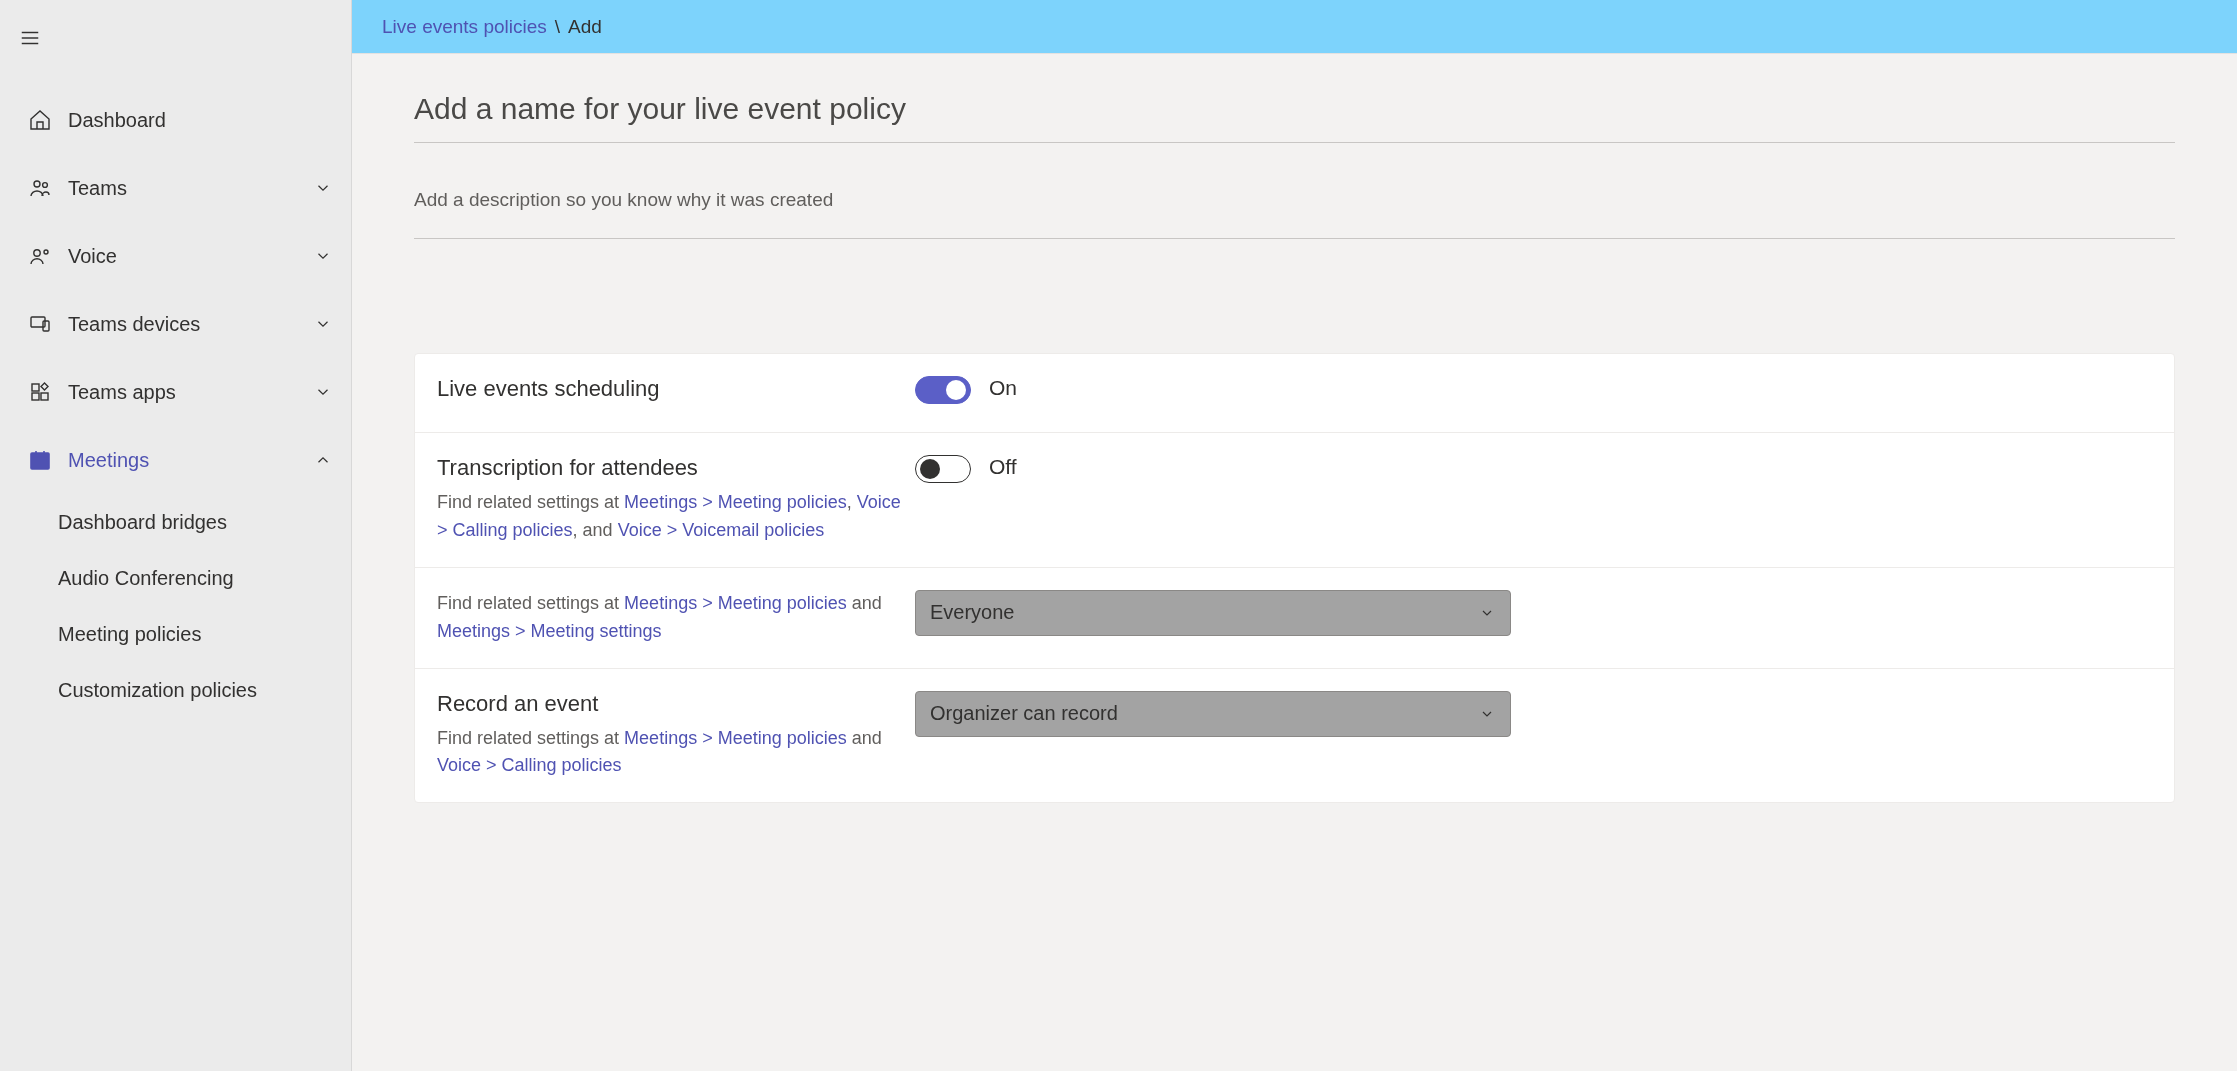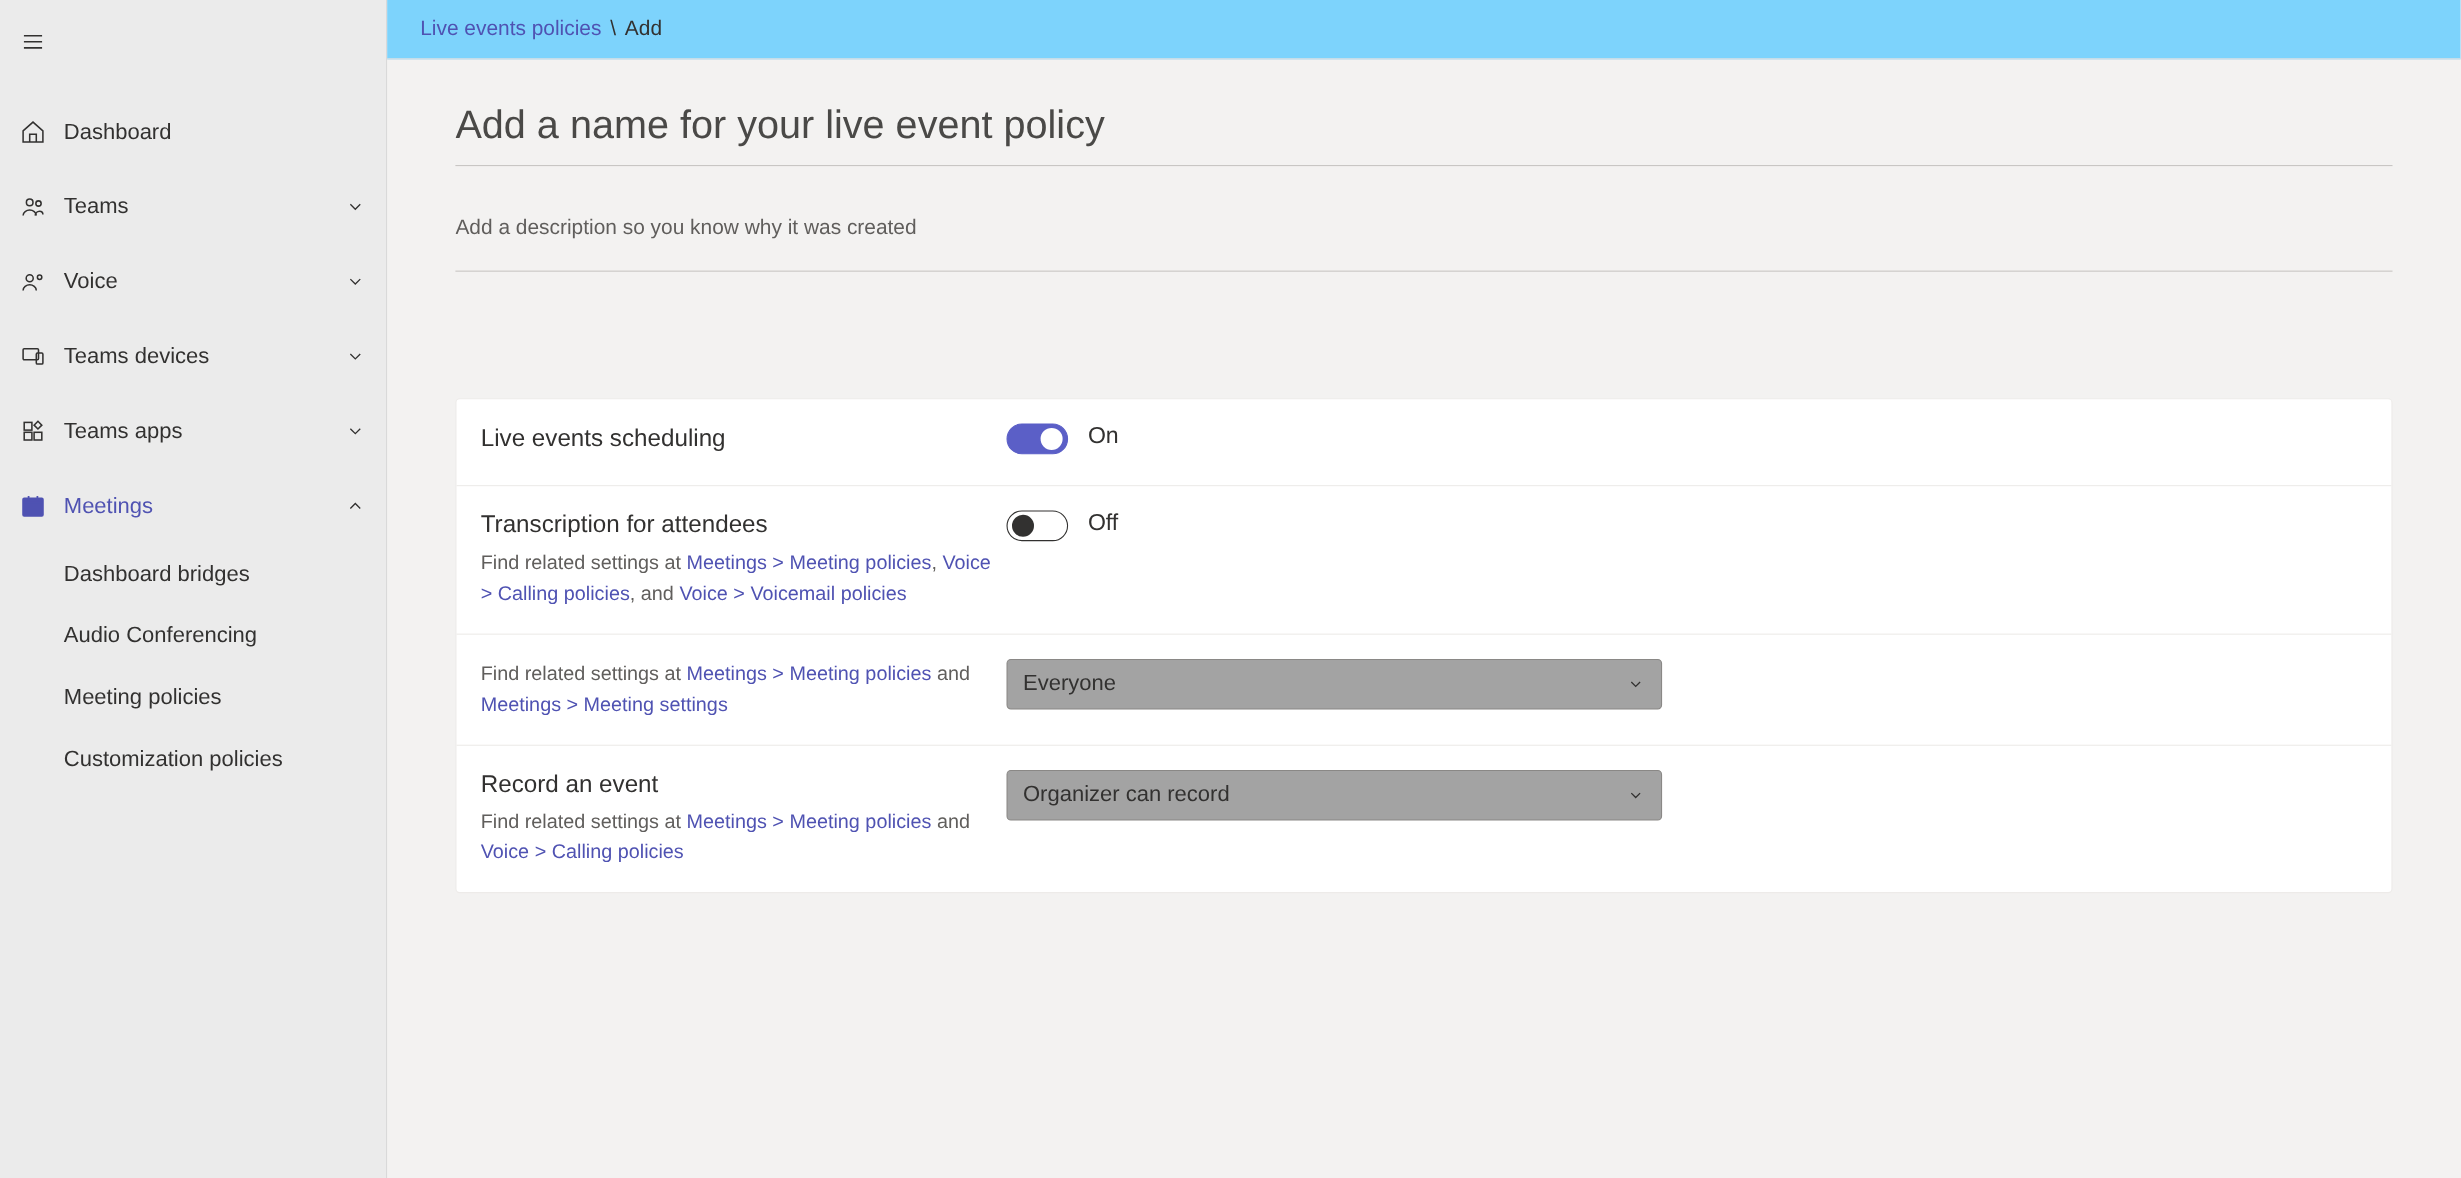--- a/index.html
+++ b/index.html
@@ -26,21 +26,21 @@
     width: 40px; height: 40px;
     margin-left: 10px;
     display: flex; align-items: center; justify-content: center;
     cursor: pointer;
   }
   .hamburger svg { width: 22px; height: 22px; stroke: #323130; }
   .nav { margin-top: 28px; }
   .nav-item {
     display: flex; align-items: center;
     height: 68px;
-    padding-left: 16px; padding-right: 18px;
+    padding-left: 26px; padding-right: 18px;
     cursor: pointer;
     color: #323130;
     font-size: 20px;
   }
   .nav-item .nav-icon {
     width: 28px; height: 28px;
     display:flex;align-items:center;justify-content:center;
     margin-right: 14px;
   }
   .nav-item .nav-label { flex: 1; }
@@ -72,21 +72,21 @@
   }
   .breadcrumb .bc-link { color:#4f52b2; cursor:pointer; }
   .breadcrumb .bc-sep { margin:0 8px; color:#323130; }
   .breadcrumb .bc-current { color:#323130; }
 
   .content { padding: 30px 62px 0 62px; }
   .title-input {
     width: 100%;
     border: none; border-bottom: 1px solid #c8c6c4;
     background: transparent;
-    font-size: 36px;
+    font-size: 30px;
     font-weight: 400;
     color:#605e5c;
     padding: 8px 0 16px 0;
     outline:none;
   }
   .title-input::placeholder { color:#4a4947; }
   .desc-input {
     width: 100%;
     border:none; border-bottom:1px solid #c8c6c4;
     background:transparent;

